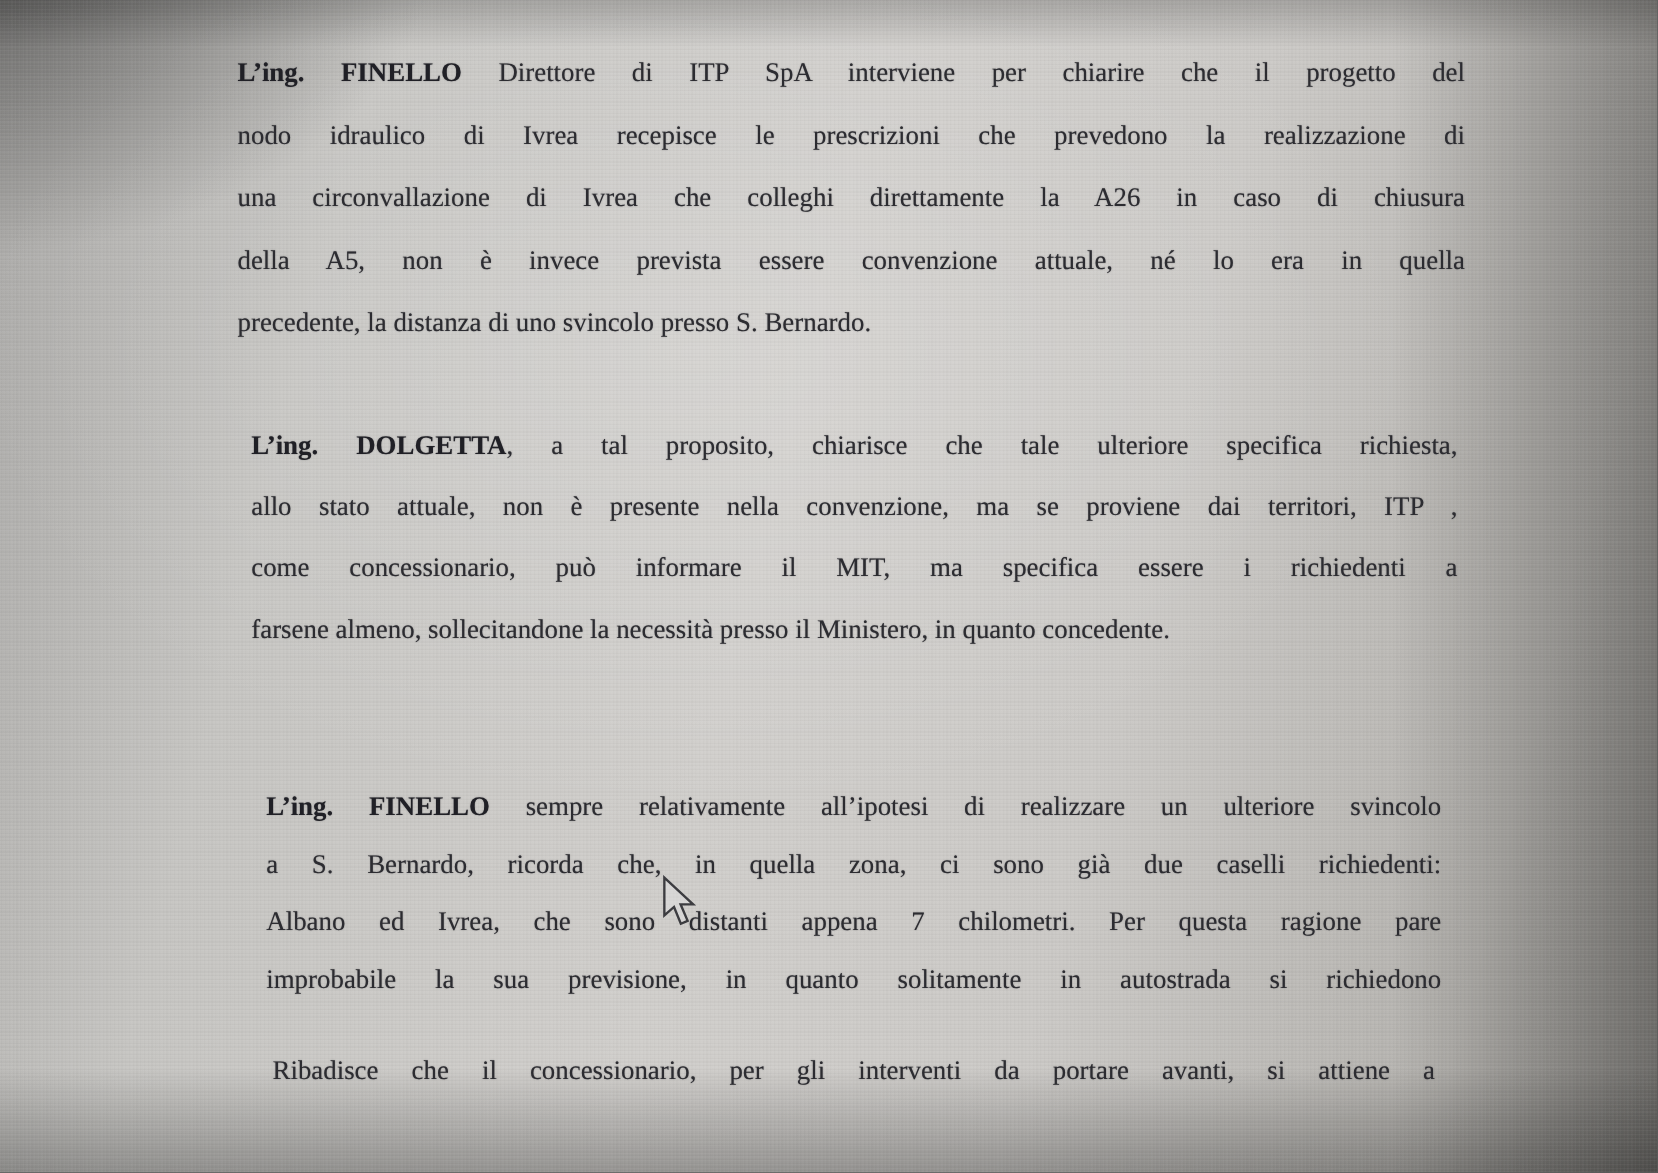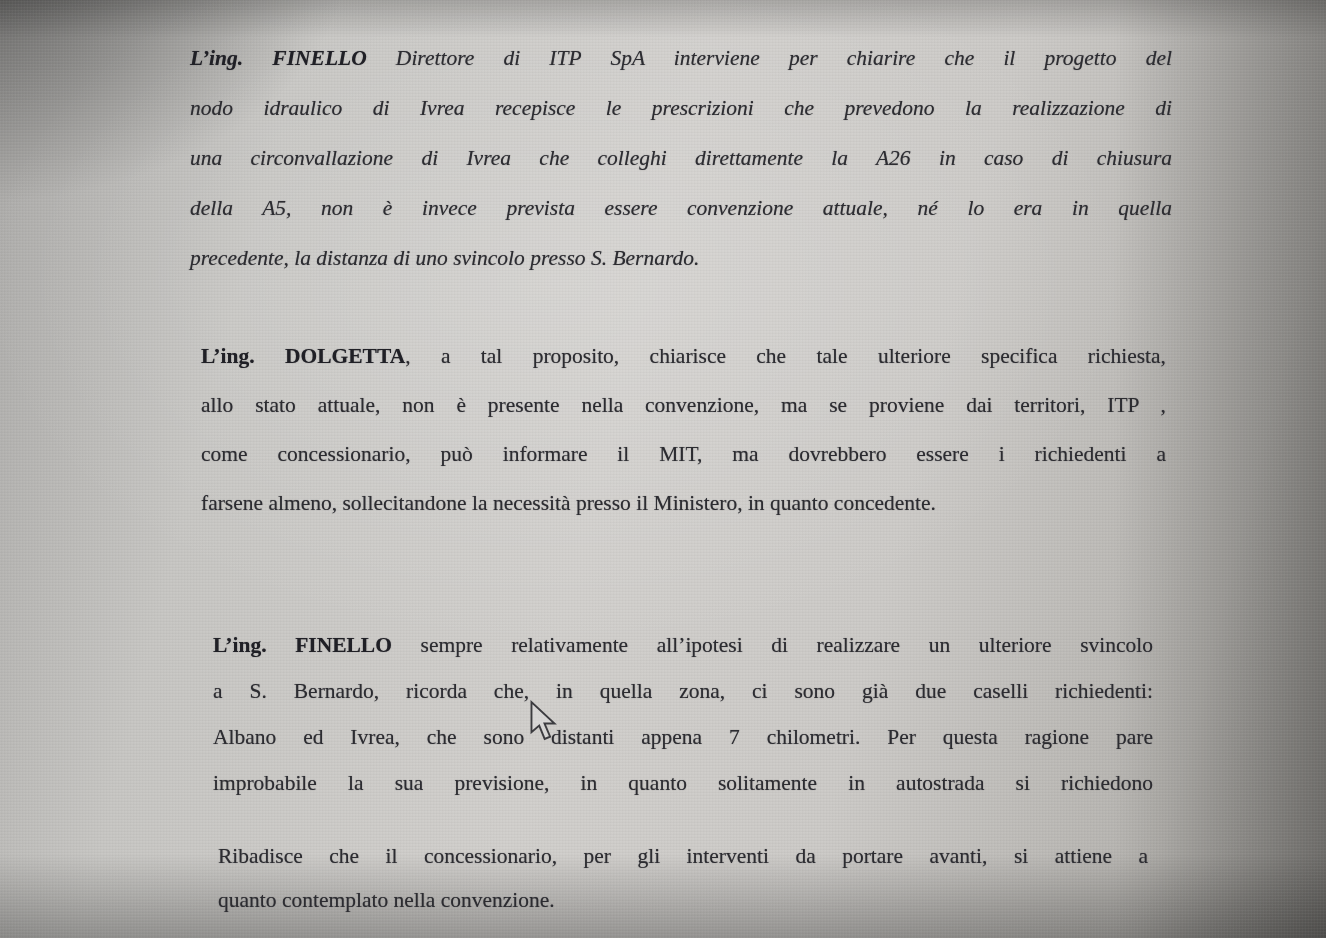--- a/index.html
+++ b/index.html
@@ -25,21 +25,21 @@
     position: absolute;
     font-family: "Liberation Serif", "DejaVu Serif", serif;
     font-size: 21.5px;
     color: #2c2c31;
     text-shadow: 0 0 1px rgba(44,44,50,0.55);
   }
   .line { text-align: justify; text-align-last: justify; }
   .line.last { text-align-last: left; }
   .speaker { font-weight: 700; color: #202026; }
 
-  .p1 { left: 190px; top: 33px;  width: 982px; line-height: 50px; font-style: italic; }
+  .p1 { left: 190px; top: 33px;  width: 982px; line-height: 50px; }
   .p2 { left: 201px; top: 332px; width: 965px; line-height: 49px; }
   .p3 { left: 213px; top: 622px; width: 940px; line-height: 46px; }
   .p4 { left: 218px; top: 834px; width: 930px; line-height: 44px; }
 
   .cursor {
     position: absolute;
     left: 529px;
     top: 700px;
     width: 28px;
     height: 44px;
@@ -54,33 +54,32 @@
     <div class="line"><span class="speaker">L’ing. FINELLO</span><span> Direttore di ITP SpA interviene per chiarire che il progetto del</span></div>
     <div class="line">nodo idraulico di Ivrea recepisce le prescrizioni che prevedono la realizzazione di</div>
     <div class="line">una circonvallazione di Ivrea che colleghi direttamente la A26 in caso di chiusura</div>
     <div class="line">della A5, non è invece prevista essere convenzione attuale, né lo era in quella</div>
     <div class="line last">precedente, la distanza di uno svincolo presso S. Bernardo.</div>
   </div>
 
   <div class="para p2">
     <div class="line"><span class="speaker">L’ing. DOLGETTA</span><span>, a tal proposito, chiarisce che tale ulteriore specifica richiesta,</span></div>
     <div class="line">allo stato attuale, non è presente nella convenzione, ma se proviene dai territori, ITP ,</div>
-    <div class="line">come concessionario, può informare il MIT, ma dovrebbero essere i richiedenti a</div>
+    <div class="line">come concessionario, può informare il MIT, ma specifica essere i richiedenti a</div>
     <div class="line last">farsene almeno, sollecitandone la necessità presso il Ministero, in quanto concedente.</div>
   </div>
 
   <div class="para p3">
     <div class="line"><span class="speaker">L’ing. FINELLO</span><span> sempre relativamente all’ipotesi di realizzare un ulteriore svincolo</span></div>
     <div class="line">a S. Bernardo, ricorda che, in quella zona, ci sono già due caselli richiedenti:</div>
     <div class="line">Albano ed Ivrea, che sono distanti appena 7 chilometri. Per questa ragione pare</div>
     <div class="line">improbabile la sua previsione, in quanto solitamente in autostrada si richiedono</div>
   </div>
 
   <div class="para p4">
     <div class="line">Ribadisce che il concessionario, per gli interventi da portare avanti, si attiene a</div>
-    <div class="line last">quanto contemplato nella convenzione.</div>
   </div>
 
   <svg class="cursor" viewBox="0 0 13 21" xmlns="http://www.w3.org/2000/svg">
     <path d="M1,1 L1,15.4 L4.7,12.2 L7.3,18.6 L9.9,17.5 L7.2,11.2 L12,11.2 Z" fill="rgba(228,228,230,0.40)" stroke="#3c3c40" stroke-width="0.9" stroke-linejoin="miter"></path>
   </svg>
 
 </div>
 
 </body></html>

